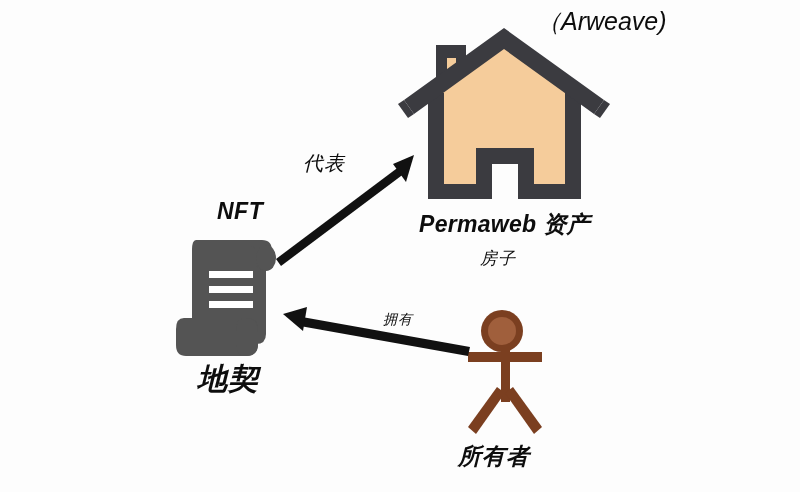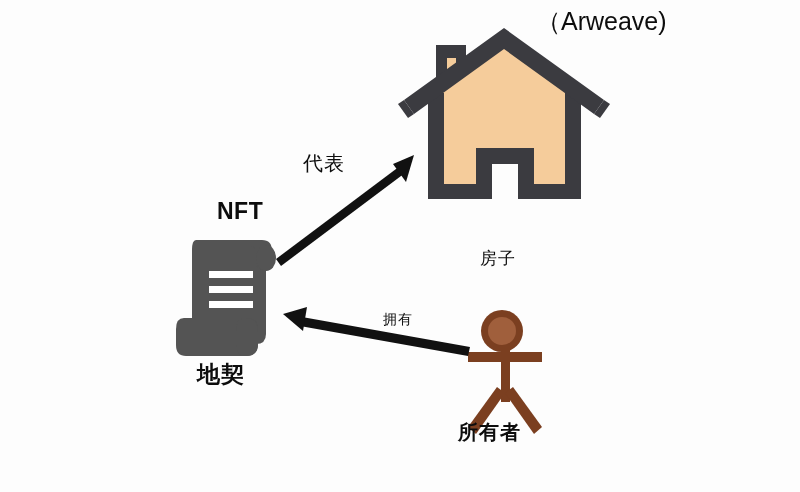--- a/index.html
+++ b/index.html
@@ -10,20 +10,21 @@
     width: 800px;
     height: 492px;
     background: #fdfdfd;
     font-family: "Liberation Sans", "DejaVu Sans", sans-serif;
     overflow: hidden;
   }
   #diagram-root {
     position: relative;
     width: 681px;
     height: 492px;
+    font-style: italic;
   }
   #diagram-svg {
     position: absolute;
     left: 0;
     top: 0;
     width: 800px;
     height: 492px;
   }
   .label {
     position: absolute;
@@ -48,42 +49,42 @@
     left: 197px;
     top: 199px;
     font-size: 23px;
     font-weight: bold;
     letter-spacing: 0.5px;
     margin-left: 20px;
   }
   .lbl-dique {
     left: 197px;
     top: 362px;
-    font-size: 23px;
+    font-size: 30px;
     font-weight: bold;
     letter-spacing: 1px;
   }
   .lbl-permaweb {
     left: 419px;
     top: 212px;
     font-size: 23px;
     font-weight: bold;
     letter-spacing: 0.3px;
   }
   .lbl-house {
     left: 480px;
     top: 250px;
     font-size: 17px;
     font-weight: 400;
     letter-spacing: 1px;
   }
   .lbl-owner {
     left: 458px;
-    top: 421px;
-    font-size: 20px;
+    top: 444px;
+    font-size: 23px;
     font-weight: bold;
     letter-spacing: 1px;
   }
   .lbl-represents {
     left: 303px;
     top: 152px;
     font-size: 20px;
     font-weight: 400;
     letter-spacing: 1px;
   }
@@ -161,20 +162,21 @@
 
   </svg>
 
   <div class="label lbl-arweave">（Arweave)</div>
 
 
   <div class="label lbl-nft">NFT</div>
 
   <div class="label lbl-dique">地契</div>
 
+  <div class="label lbl-permaweb">Permaweb 资产</div>
 
   <div class="label lbl-house">房子</div>
 
   <div class="label lbl-owner">所有者</div>
 
   <div class="label lbl-represents">代表</div>
 
   <div class="label lbl-owns">拥有</div>
 
 </div>

